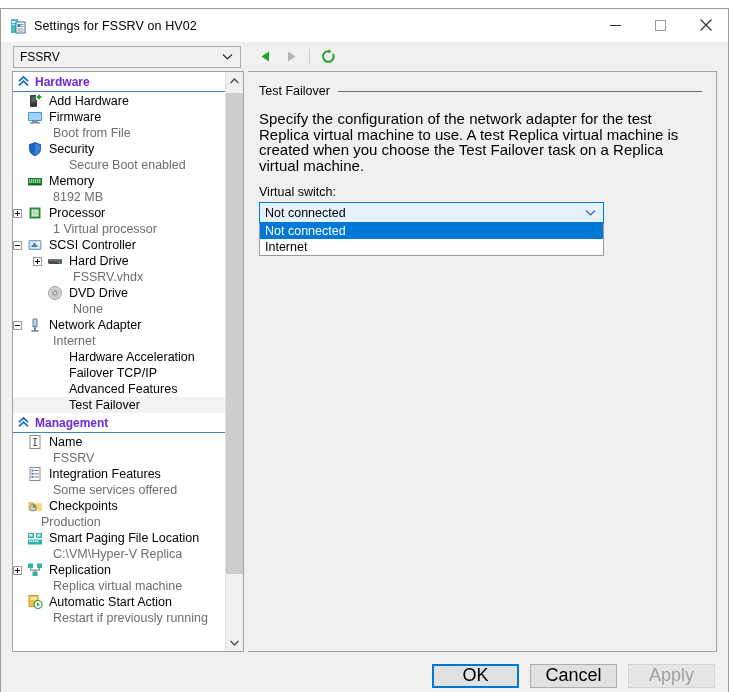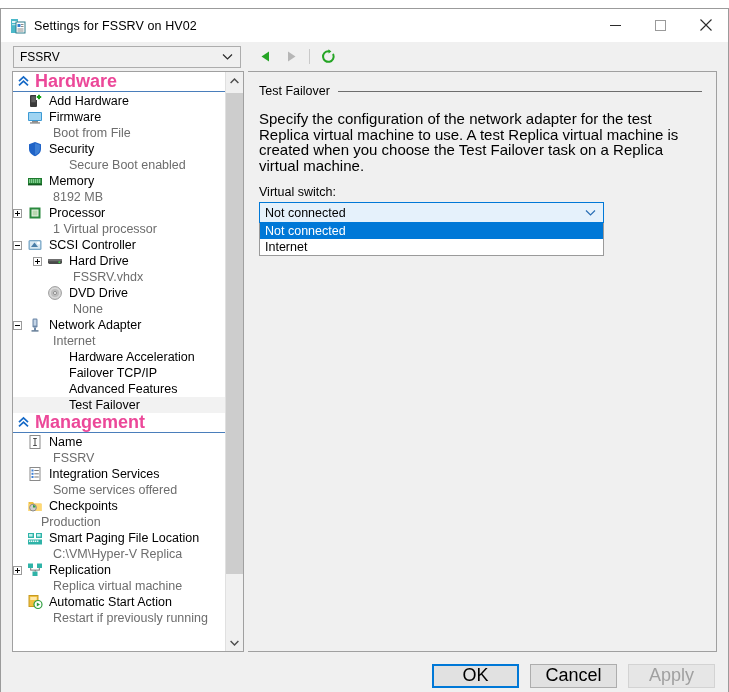--- a/index.html
+++ b/index.html
@@ -146,22 +146,22 @@
     border-bottom: 1px solid #4a7ebb;
     margin-bottom: 1px;
   }
   .section-hdr .chev {
     width: 13px; height: 13px;
     margin-right: 5px;
     flex: 0 0 auto;
   }
   .section-hdr .lbl {
     font-weight: bold;
-    color: #ec4899;
-    font-size: 18px;
+    color: #6d28d9;
+    font-size: 12px;
   }
 
   .node {
     display: flex;
     align-items: center;
     height: 16px;
     position: relative;
   }
   .node.selected { background: #f2f2f2; }
 
@@ -578,21 +578,21 @@
             <span class="expander-spacer"></span>
             <span class="nicon"><svg width="16" height="16" viewBox="0 0 16 16">
                 <rect x="3" y="1.5" width="10" height="13" fill="#ffffff" stroke="#8a8a8a"></rect>
                 <rect x="4.5" y="3.5" width="2" height="2" fill="#3d7fd6"></rect>
                 <rect x="7.3" y="4" width="4.5" height="1" fill="#7a7a7a"></rect>
                 <rect x="4.5" y="6.8" width="2" height="2" fill="#3d7fd6"></rect>
                 <rect x="7.3" y="7.3" width="4.5" height="1" fill="#7a7a7a"></rect>
                 <rect x="4.5" y="10" width="2" height="2" fill="#3d7fd6"></rect>
                 <rect x="7.3" y="10.5" width="4.5" height="1" fill="#7a7a7a"></rect>
               </svg></span>
-            <span class="nlabel">Integration Services</span>
+            <span class="nlabel">Integration Features</span>
           </div>
           <div class="subline" style="padding-left: 40px;">Some services offered</div>
           <div class="node">
             <span class="expander-spacer"></span>
             <span class="nicon"><svg width="16" height="16" viewBox="0 0 16 16">
                 <path d="M1.5 4 H6 L7.2 5.5 H14.5 V13 H1.5 Z" fill="#f0c040"></path>
                 <path d="M1.5 6 H14.5 V13 H1.5 Z" fill="#ffd873"></path>
                 <circle cx="6" cy="9.6" r="3.4" fill="#cfcfcf" stroke="#8a8a8a"></circle>
                 <path d="M6 7 A2.6 2.6 0 0 1 8.6 9.6 L6 9.6 Z" fill="#2f9e3f"></path>
               </svg></span>

